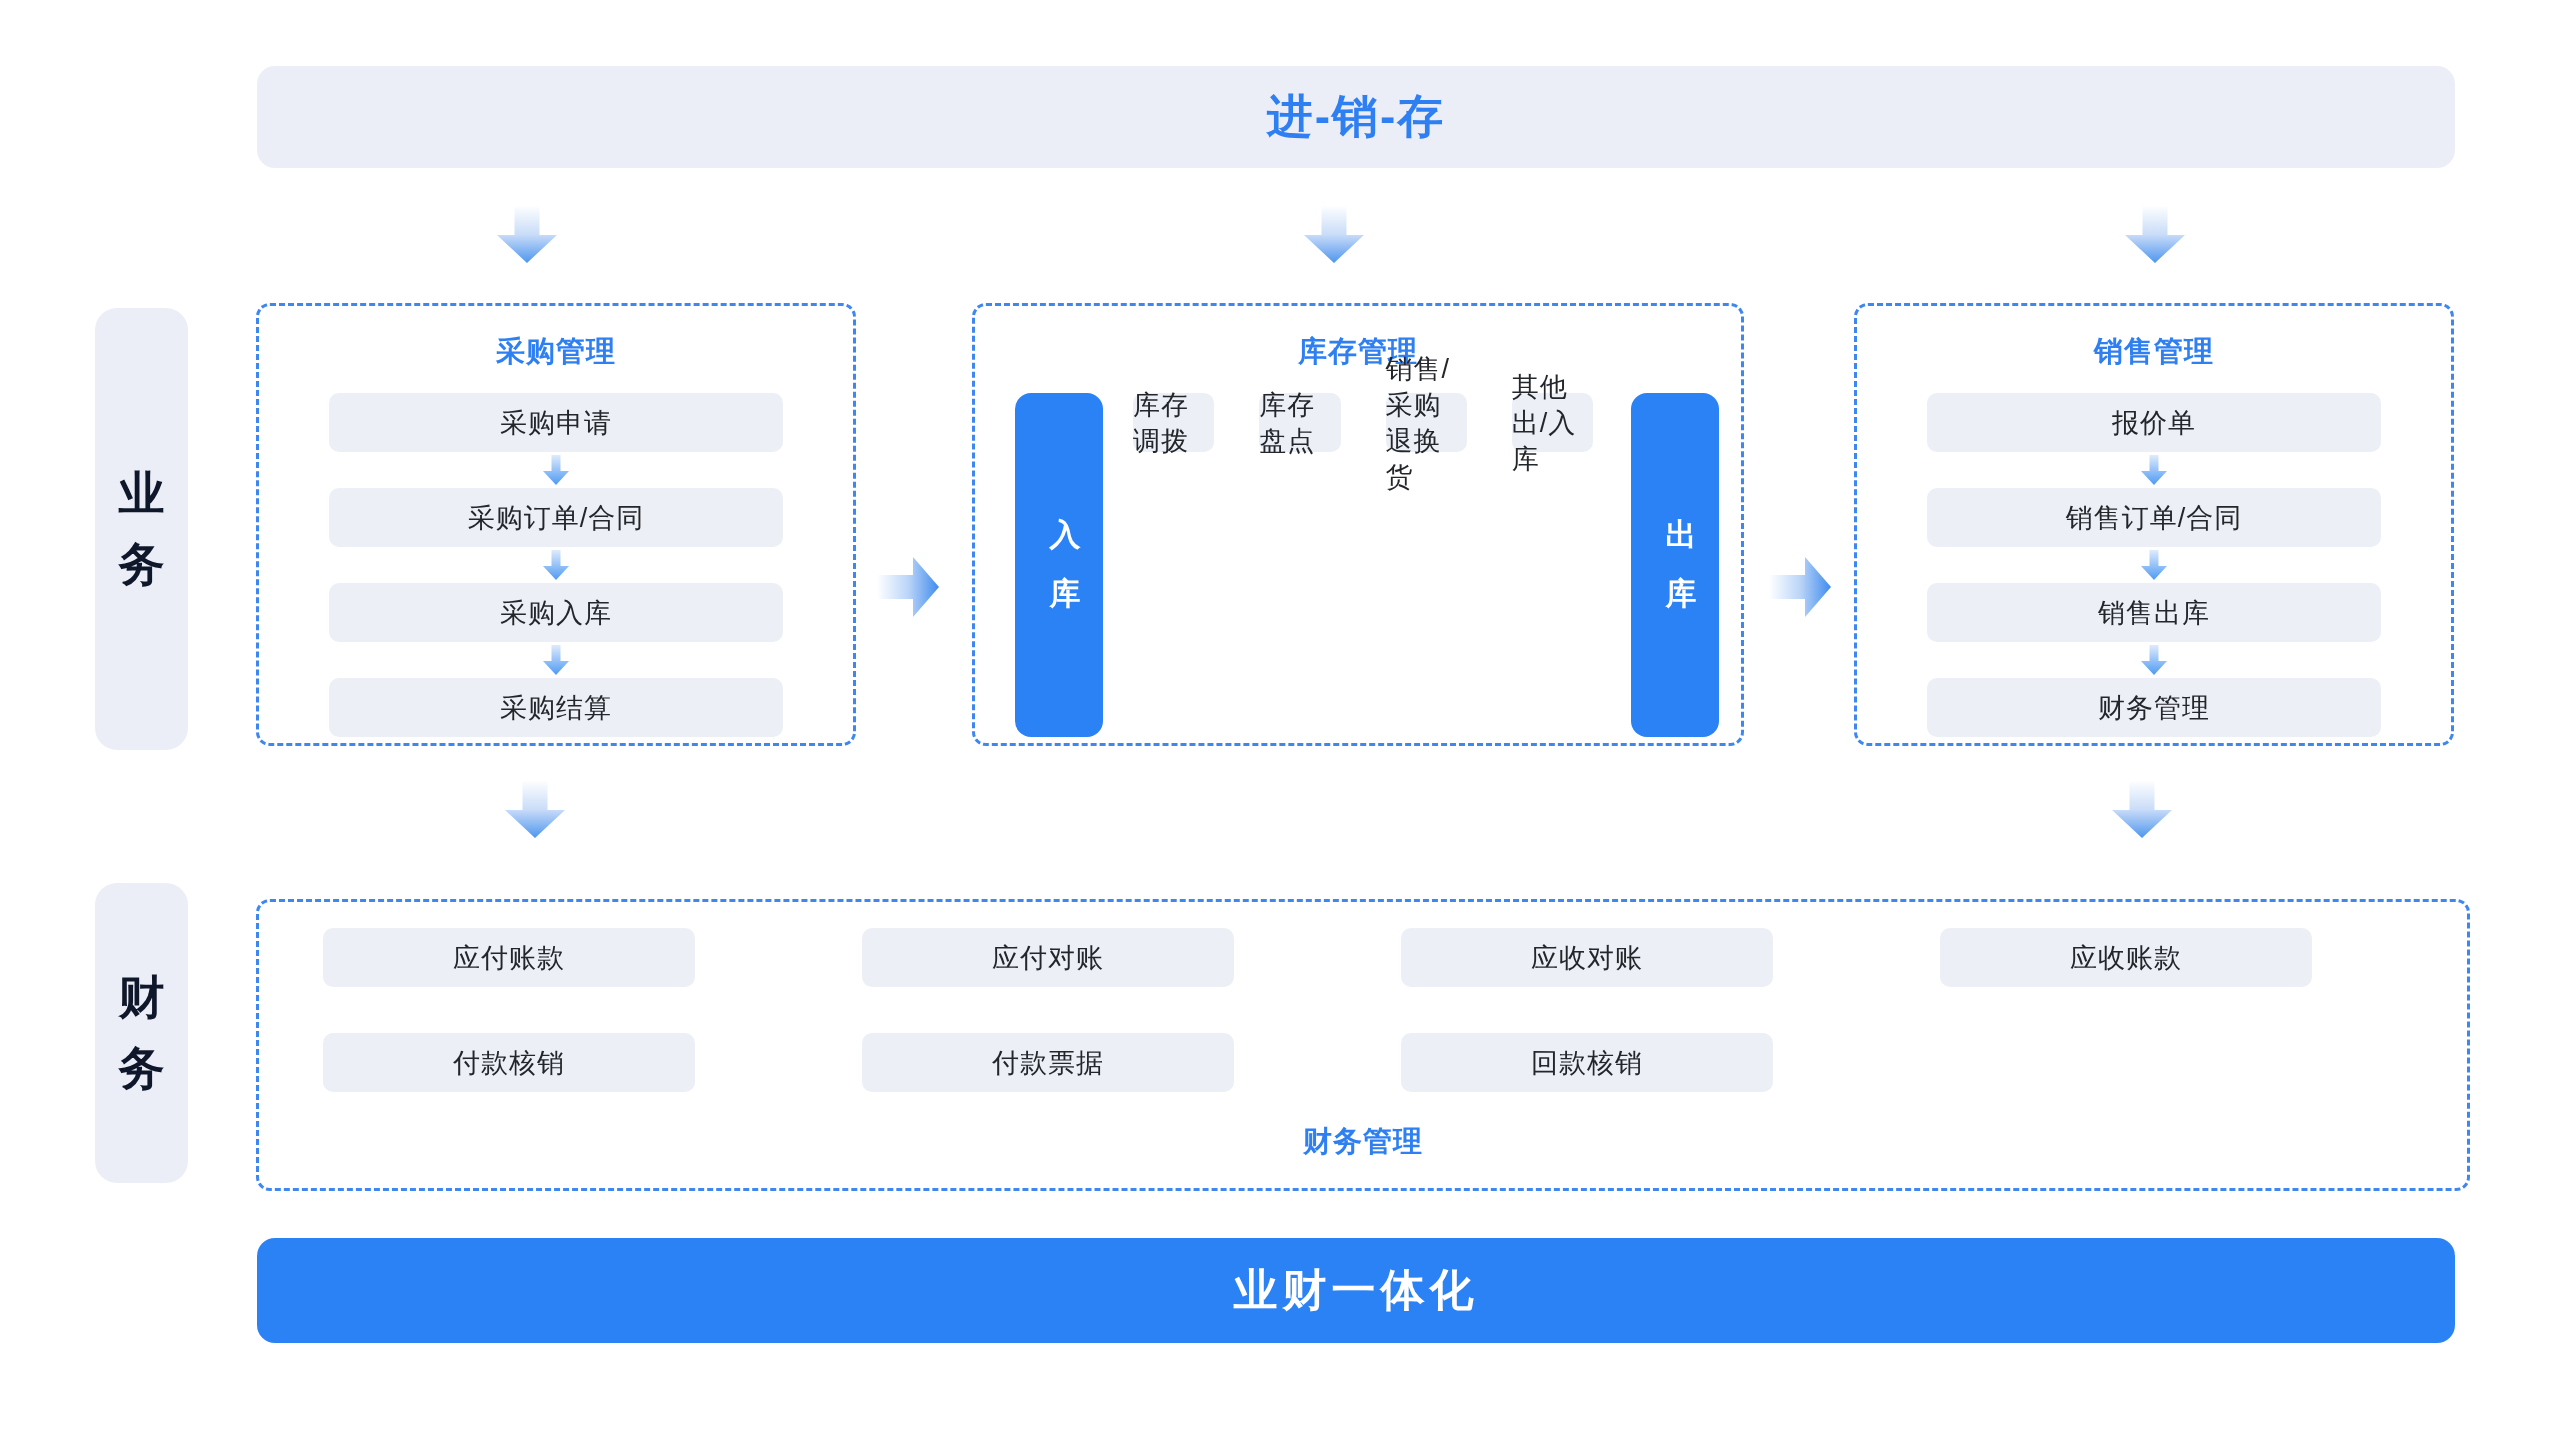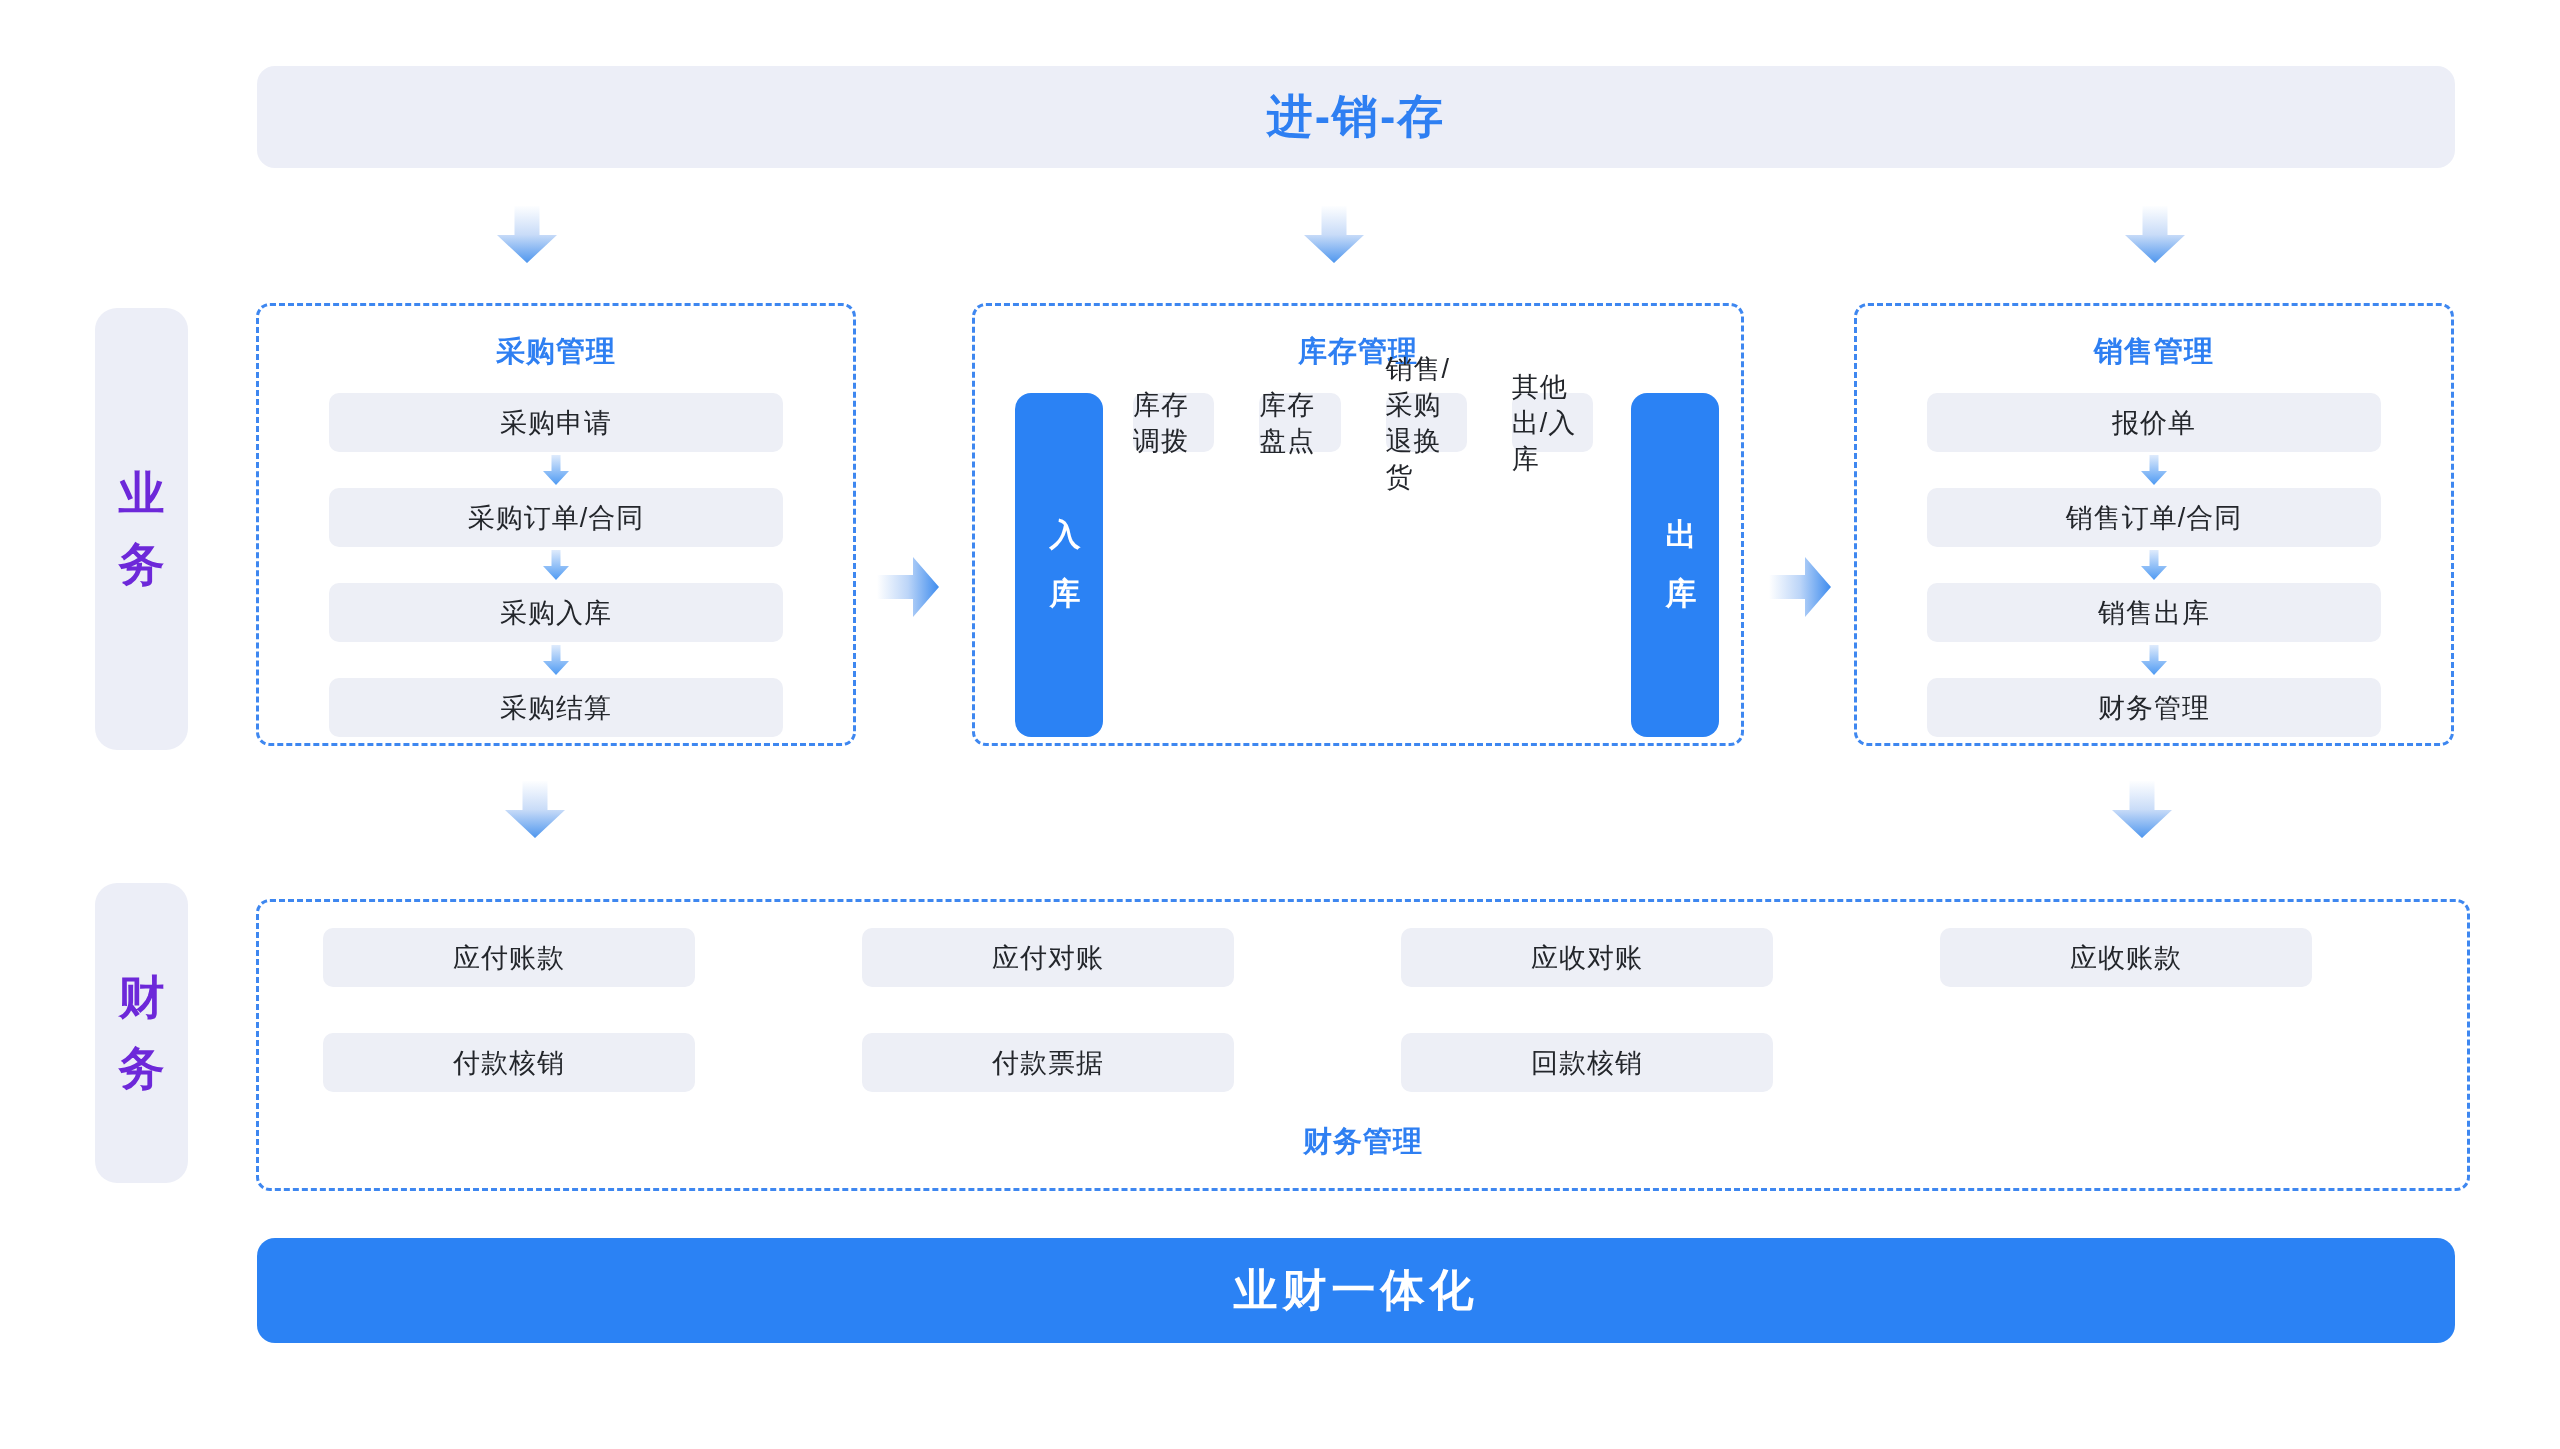--- a/index.html
+++ b/index.html
@@ -71,21 +71,21 @@
   }
 
   
   .side-panel {
     position:absolute; left:95px; width:93px; background:#ECEEF7; border-radius:22px;
     display:flex; align-items:center; justify-content:center;
   }
   #panel-business { top:308px; height:442px; }
   #panel-finance  { top:883px; height:300px; }
   .side-panel .vtext {
-    width:1em; font-size:46px; font-weight:700; color:#6d28d9;
+    width:1em; font-size:46px; font-weight:700; color:#0f172a;
     line-height:1.55; word-break:break-all; text-align:center;
   }
 
   
   .bottombar {
     position:absolute; left:257px; top:1238px; width:2198px; height:105px;
     background:#2B82F4; border-radius:18px;
     display:flex; align-items:center; justify-content:center;
   }
   .bottombar .title { color:#ffffff; font-size:44px; font-weight:700; letter-spacing:5px; }

